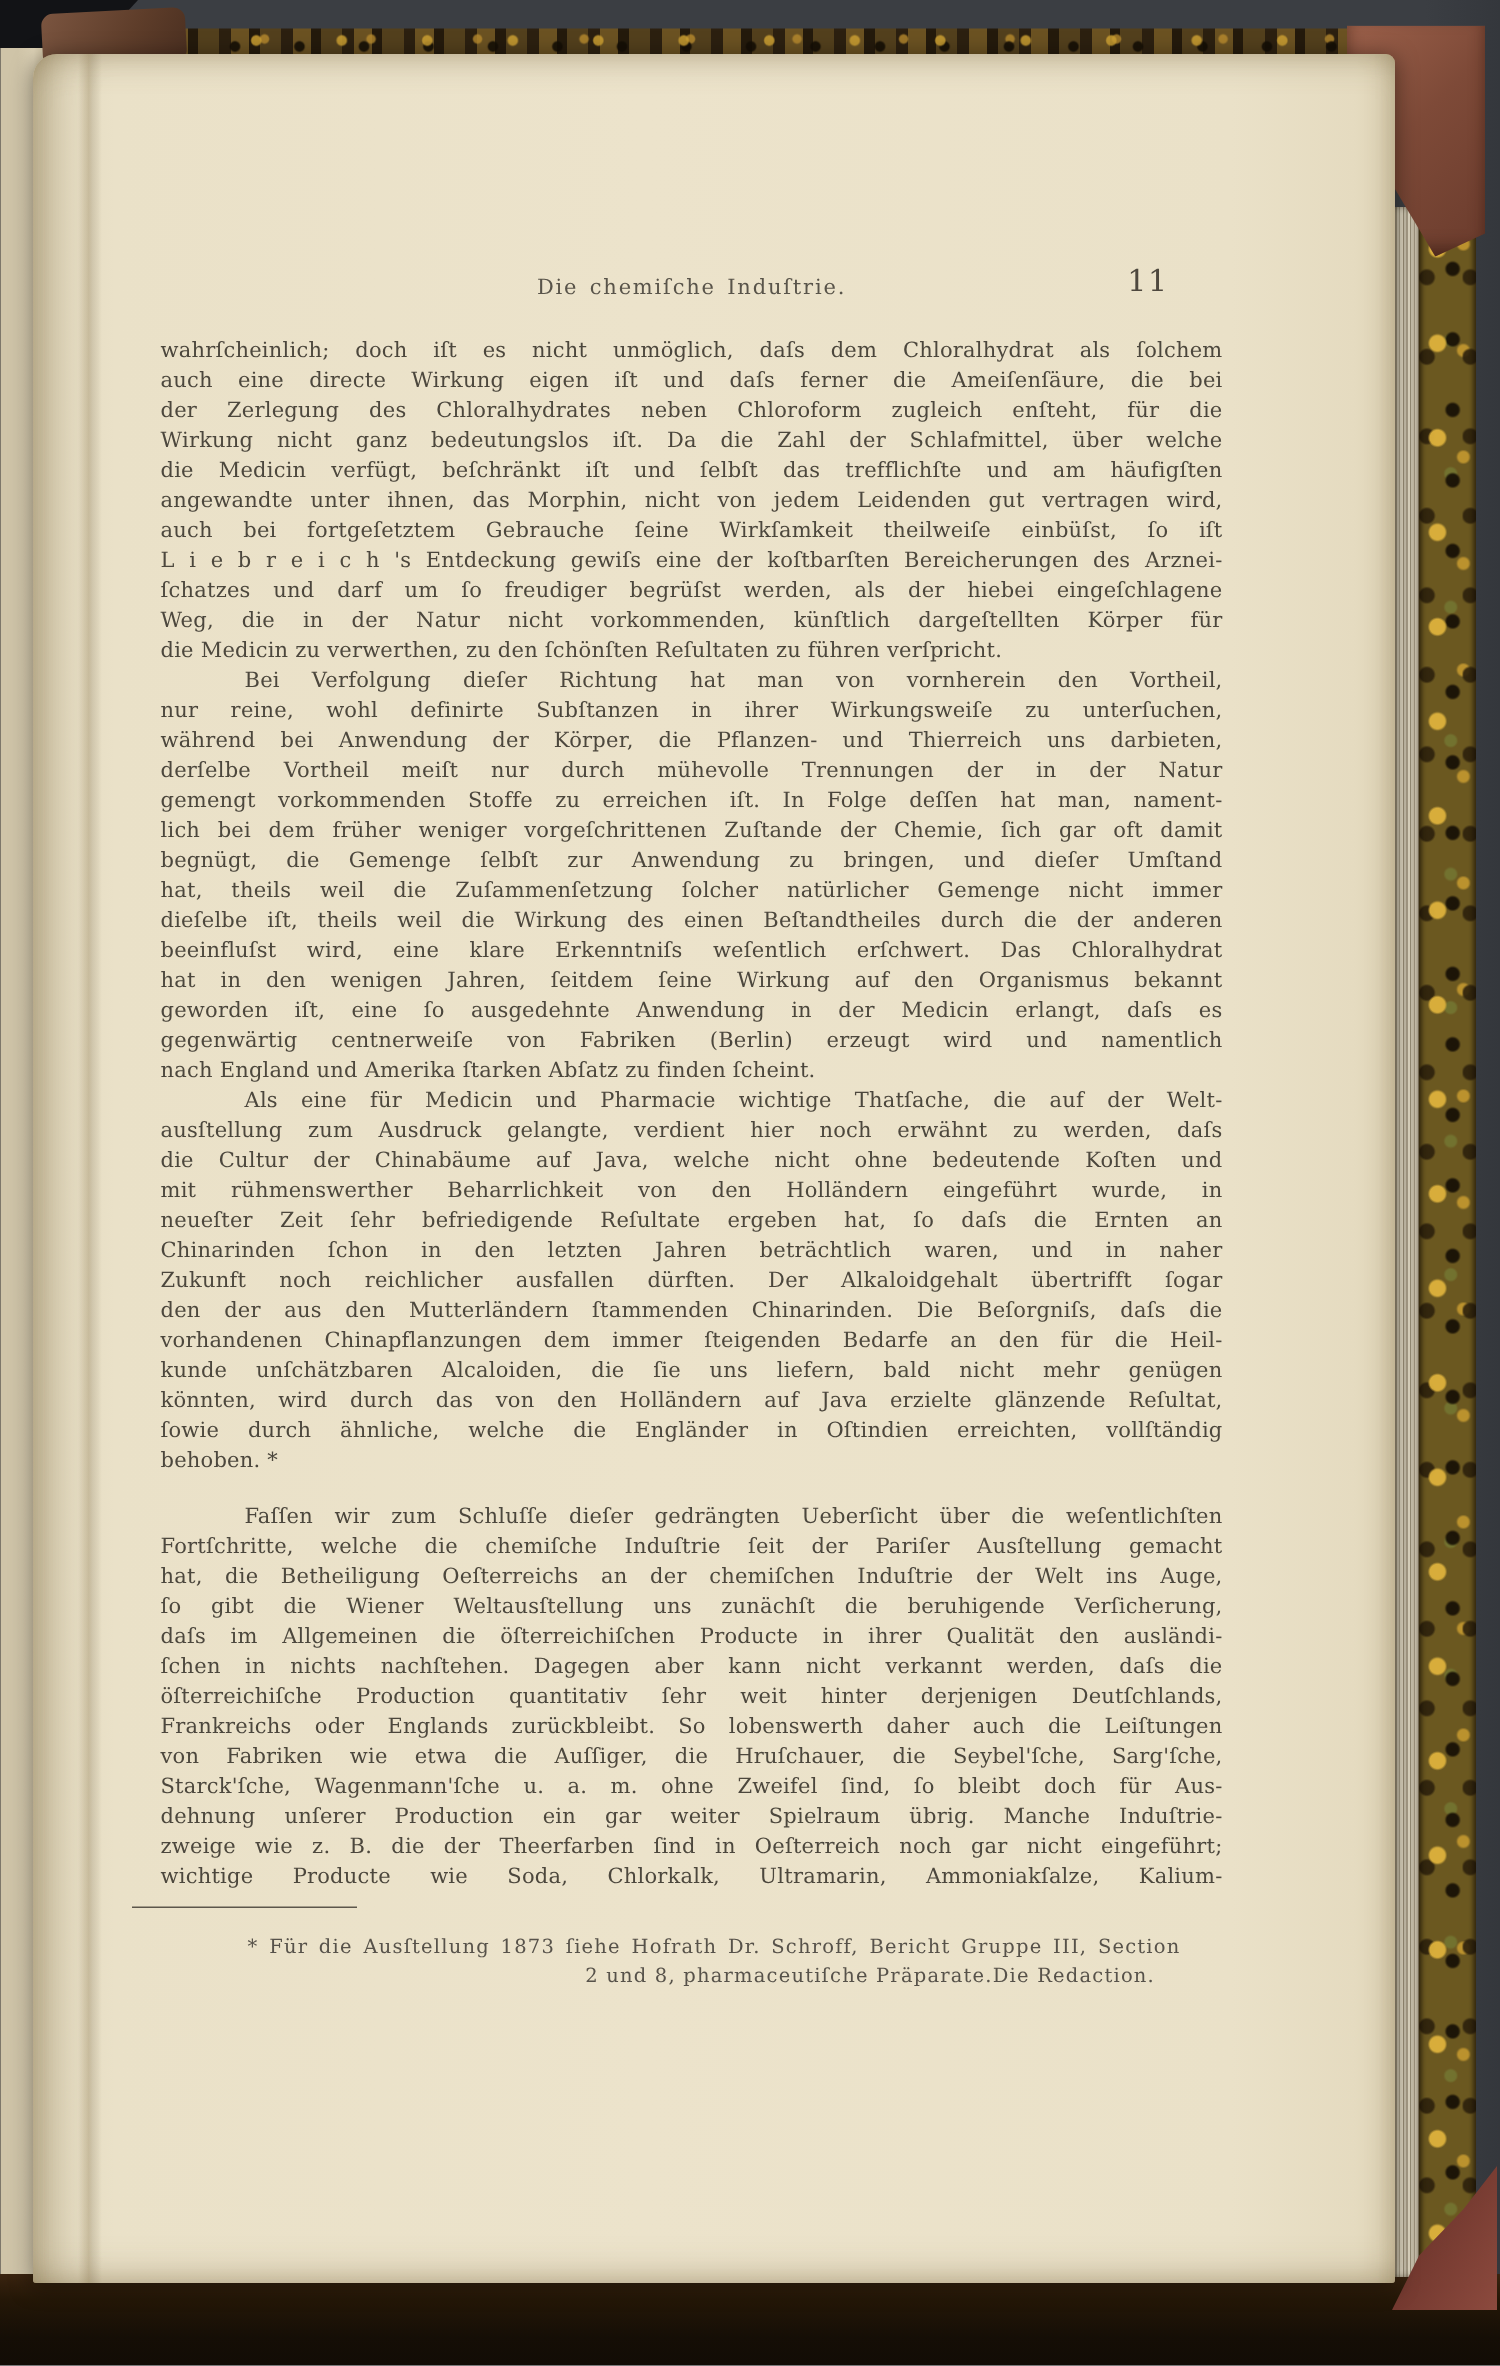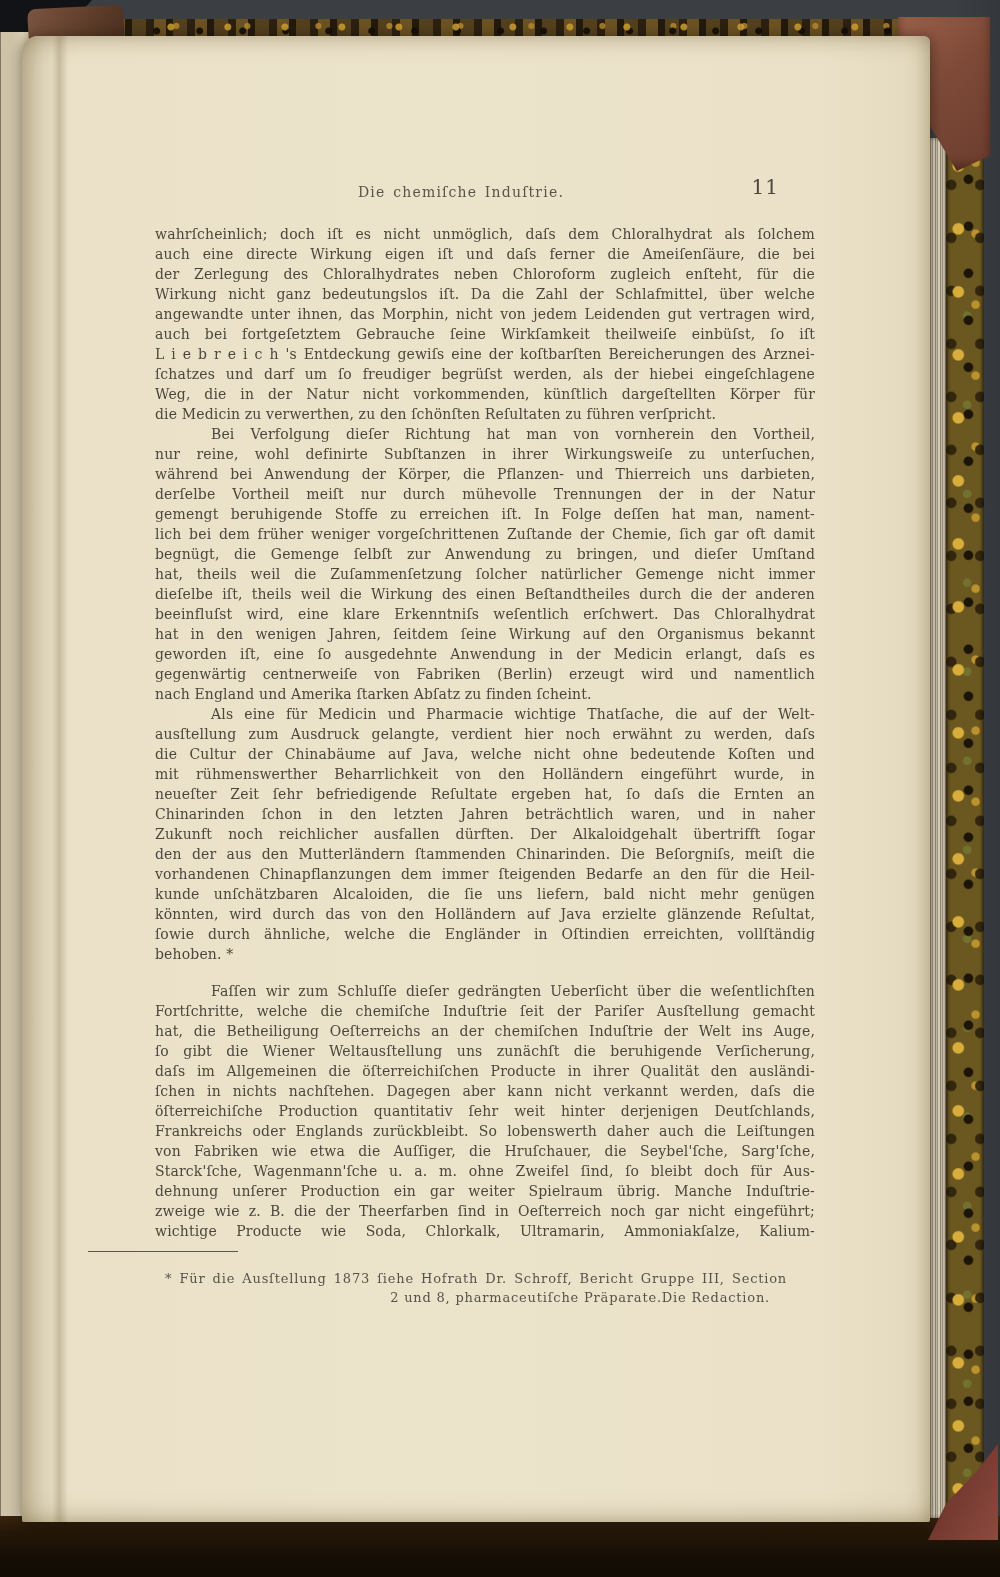--- a/index.html
+++ b/index.html
@@ -61,21 +61,21 @@
     background:linear-gradient(90deg,rgba(130,110,70,0) 0,rgba(130,110,70,.30) 45%,rgba(70,55,25,.14) 60%,rgba(130,110,70,0) 100%);}
 
   .text-col{position:absolute;left:85px;top:148px;width:708px;color:#4c473d;}
 
   .pagehead{position:relative;height:24px;}
   .running-title{display:block;text-align:center;font-size:14px;letter-spacing:1.2px;
     word-spacing:2px;color:#59544a;}
   .page-number{position:absolute;right:36px;top:-9px;font-size:20px;color:#4e483e;letter-spacing:1px;}
 
   .body{margin-top:16px;font-size:14px;line-height:20px;letter-spacing:.15px;}
-  .t-line{text-align:justify;text-align-last:justify;text-justify:inter-word;margin-left:48px;}
+  .t-line{text-align:justify;text-align-last:justify;text-justify:inter-word;}
   .para:not(.justify-last) .t-line:last-child{text-align-last:left;}
   .para.indent .t-line:first-child{text-indent:56px;}
   .para.gap{margin-top:17px;}
 
   .fn-rule{margin-top:10px;margin-left:-19px;width:150px;height:0;
     border-top:1.6px solid #5c564b;}
   .footnote{margin-top:18px;font-size:13px;line-height:18.5px;color:#57524a;letter-spacing:.8px;}
   .fn-l1{padding-left:58px;padding-right:28px;text-align:justify;text-align-last:justify;}
   .fn-l2{display:flex;justify-content:flex-end;}
   .fn-l2 .fn-right{padding-right:45px;}
@@ -100,52 +100,53 @@
       <span class="running-title">Die chemiſche Induſtrie.</span>
       <span class="page-number">11</span>
     </div>
 
     <div class="body">
       <div class="para">
           <div class="t-line">wahrſcheinlich; doch iſt es nicht unmöglich, daſs dem Chloralhydrat als ſolchem</div>
           <div class="t-line">auch eine directe Wirkung eigen iſt und daſs ferner die Ameiſenſäure, die bei</div>
           <div class="t-line">der Zerlegung des Chloralhydrates neben Chloroform zugleich enſteht, für die</div>
           <div class="t-line">Wirkung nicht ganz bedeutungslos iſt. Da die Zahl der Schlafmittel, über welche</div>
+          <div class="t-line">die Medicin verfügt, beſchränkt iſt und ſelbſt das trefflichſte und am häufigſten</div>
           <div class="t-line">angewandte unter ihnen, das Morphin, nicht von jedem Leidenden gut vertragen wird,</div>
           <div class="t-line">auch bei fortgeſetztem Gebrauche ſeine Wirkſamkeit theilweiſe einbüſst, ſo iſt</div>
           <div class="t-line">L i e b r e i c h 's Entdeckung gewiſs eine der koſtbarſten Bereicherungen des Arznei-</div>
           <div class="t-line">ſchatzes und darf um ſo freudiger begrüſst werden, als der hiebei eingeſchlagene</div>
           <div class="t-line">Weg, die in der Natur nicht vorkommenden, künſtlich dargeſtellten Körper für</div>
           <div class="t-line">die Medicin zu verwerthen, zu den ſchönſten Reſultaten zu führen verſpricht.</div>
         </div>
       <div class="para indent">
           <div class="t-line">Bei Verfolgung dieſer Richtung hat man von vornherein den Vortheil,</div>
           <div class="t-line">nur reine, wohl definirte Subſtanzen in ihrer Wirkungsweiſe zu unterſuchen,</div>
           <div class="t-line">während bei Anwendung der Körper, die Pflanzen- und Thierreich uns darbieten,</div>
           <div class="t-line">derſelbe Vortheil meiſt nur durch mühevolle Trennungen der in der Natur</div>
-          <div class="t-line">gemengt beruhigende Stoffe zu erreichen iſt. In Folge deſſen hat man, nament-</div>
+          <div class="t-line">gemengt vorkommenden Stoffe zu erreichen iſt. In Folge deſſen hat man, nament-</div>
           <div class="t-line">lich bei dem früher weniger vorgeſchrittenen Zuſtande der Chemie, ſich gar oft damit</div>
           <div class="t-line">begnügt, die Gemenge ſelbſt zur Anwendung zu bringen, und dieſer Umſtand</div>
           <div class="t-line">hat, theils weil die Zuſammenſetzung ſolcher natürlicher Gemenge nicht immer</div>
           <div class="t-line">dieſelbe iſt, theils weil die Wirkung des einen Beſtandtheiles durch die der anderen</div>
           <div class="t-line">beeinfluſst wird, eine klare Erkenntniſs weſentlich erſchwert. Das Chloralhydrat</div>
           <div class="t-line">hat in den wenigen Jahren, ſeitdem ſeine Wirkung auf den Organismus bekannt</div>
           <div class="t-line">geworden iſt, eine ſo ausgedehnte Anwendung in der Medicin erlangt, daſs es</div>
           <div class="t-line">gegenwärtig centnerweiſe von Fabriken (Berlin) erzeugt wird und namentlich</div>
           <div class="t-line">nach England und Amerika ſtarken Abſatz zu finden ſcheint.</div>
         </div>
       <div class="para indent">
           <div class="t-line">Als eine für Medicin und Pharmacie wichtige Thatſache, die auf der Welt-</div>
           <div class="t-line">ausſtellung zum Ausdruck gelangte, verdient hier noch erwähnt zu werden, daſs</div>
           <div class="t-line">die Cultur der Chinabäume auf Java, welche nicht ohne bedeutende Koſten und</div>
           <div class="t-line">mit rühmenswerther Beharrlichkeit von den Holländern eingeführt wurde, in</div>
           <div class="t-line">neueſter Zeit ſehr befriedigende Reſultate ergeben hat, ſo daſs die Ernten an</div>
           <div class="t-line">Chinarinden ſchon in den letzten Jahren beträchtlich waren, und in naher</div>
           <div class="t-line">Zukunft noch reichlicher ausfallen dürften. Der Alkaloidgehalt übertrifft ſogar</div>
-          <div class="t-line">den der aus den Mutterländern ſtammenden Chinarinden. Die Beſorgniſs, meiſt die</div>
+          <div class="t-line">den der aus den Mutterländern ſtammenden Chinarinden. Die Beſorgniſs, daſs die</div>
           <div class="t-line">vorhandenen Chinapflanzungen dem immer ſteigenden Bedarfe an den für die Heil-</div>
           <div class="t-line">kunde unſchätzbaren Alcaloiden, die ſie uns liefern, bald nicht mehr genügen</div>
           <div class="t-line">könnten, wird durch das von den Holländern auf Java erzielte glänzende Reſultat,</div>
           <div class="t-line">ſowie durch ähnliche, welche die Engländer in Oſtindien erreichten, vollſtändig</div>
           <div class="t-line">behoben. *</div>
         </div>
       <div class="para indent gap justify-last">
           <div class="t-line">Faſſen wir zum Schluſſe dieſer gedrängten Ueberſicht über die weſentlichſten</div>
           <div class="t-line">Fortſchritte, welche die chemiſche Induſtrie ſeit der Pariſer Ausſtellung gemacht</div>
           <div class="t-line">hat, die Betheiligung Oeſterreichs an der chemiſchen Induſtrie der Welt ins Auge,</div>

